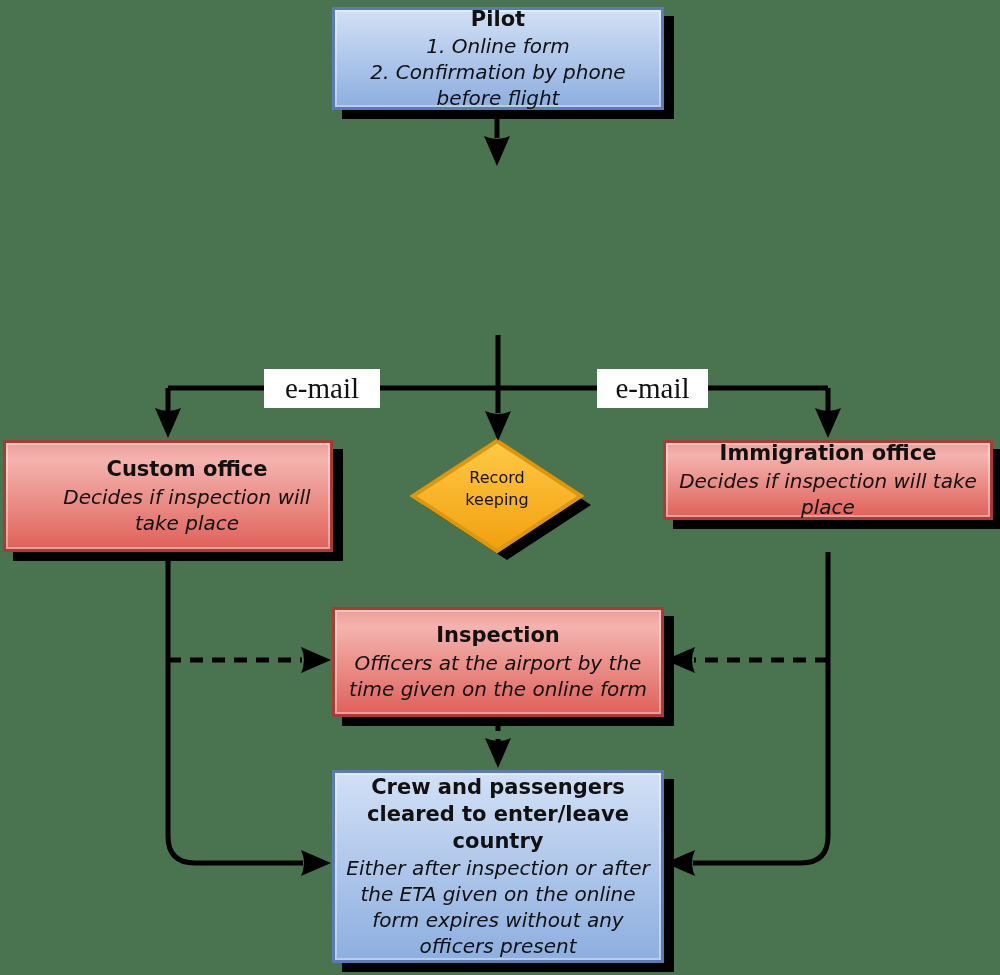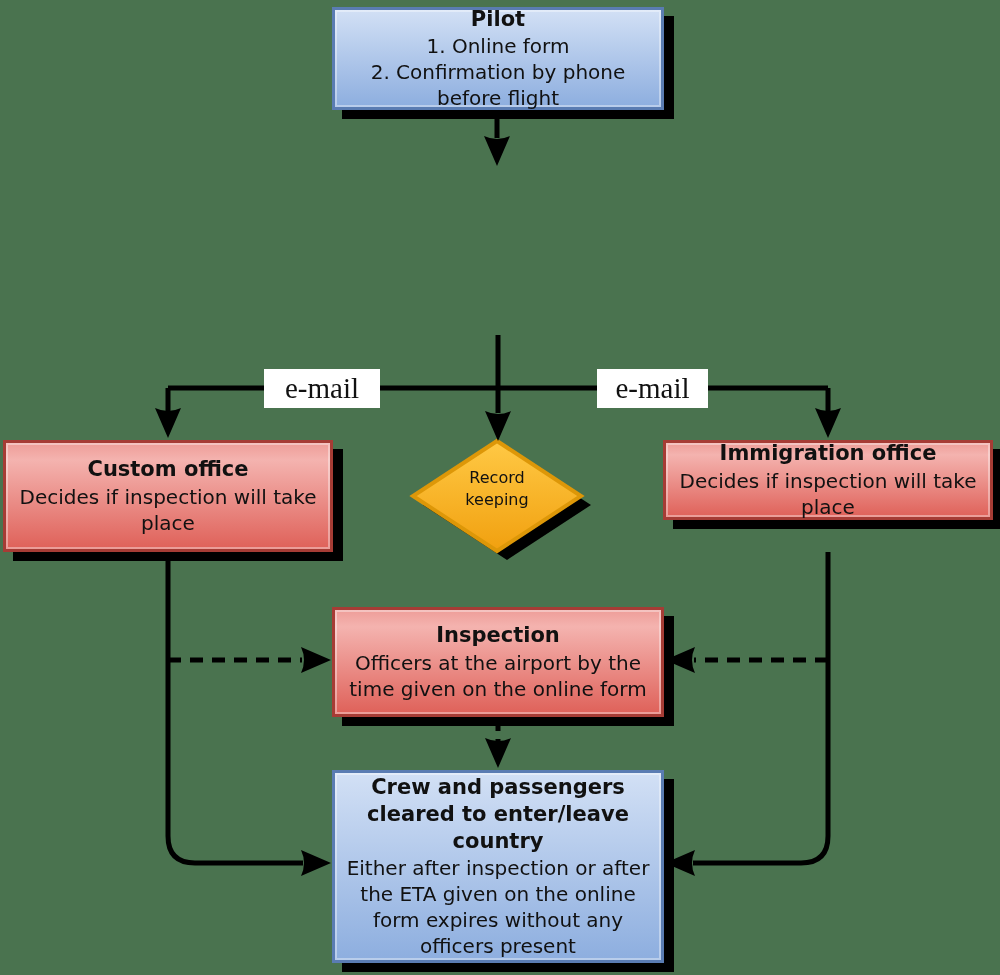--- a/index.html
+++ b/index.html
@@ -9,28 +9,28 @@
     font-family:"DejaVu Sans", sans-serif; color:#111;
   }
   .stage svg.wires { position:absolute; left:0; top:0; }
   .node {
     position:absolute; box-sizing:border-box;
     display:flex; flex-direction:column; justify-content:center; align-items:center;
     text-align:center; padding:2px 6px;
     box-shadow:10px 9px 0 0 #000, inset 0 0 0 2px rgba(255,255,255,0.38);
   }
   .node .title { font-weight:bold; font-size:21px; line-height:1.3; }
-  .node .body  { font-size:20px; line-height:1.3; white-space:pre-line; }
+  .node .body  { font-size:20px; line-height:1.3; white-space:pre-line;font-style:italic; }
   .blue   { background:linear-gradient(180deg,#D2E0F5 0%,#8DAEDF 100%); border:3px solid #5A7CB2;align-items:center; }
   .red    { background:linear-gradient(180deg,#EE9D98 0%,#F4B3AF 16%,#DF6159 100%); border:3px solid #A63C35; }
   .orange { background:linear-gradient(180deg,#F5A11D 0%,#FFCF4D 100%); border:3px solid #E2A02C; }
 
   .node-pilot       { left:332px; top:7px;   width:332px; height:103px; }
   .node-airport     { left:332px; top:167px; width:332px; height:168px; }
-  .node-custom      { left:3px;   top:440px; width:330px; height:112px; }
+  .node-custom      { left:3px;   top:440px; width:330px; height:112px;padding-left:44px; }
   .node-immigration { left:663px; top:440px; width:330px; height:80px; }
   .node-inspection  { left:332px; top:607px; width:332px; height:110px; }
   .node-cleared     { left:332px; top:770px; width:332px; height:193px; }
 
   .email-label {
     position:absolute; background:#fff; color:#111;
     font-family:Liberation Serif, serif; font-size:29px;
     display:flex; align-items:center; justify-content:center;
   }
   .email-left  { left:264px; top:369px; width:116px; height:39px; }

